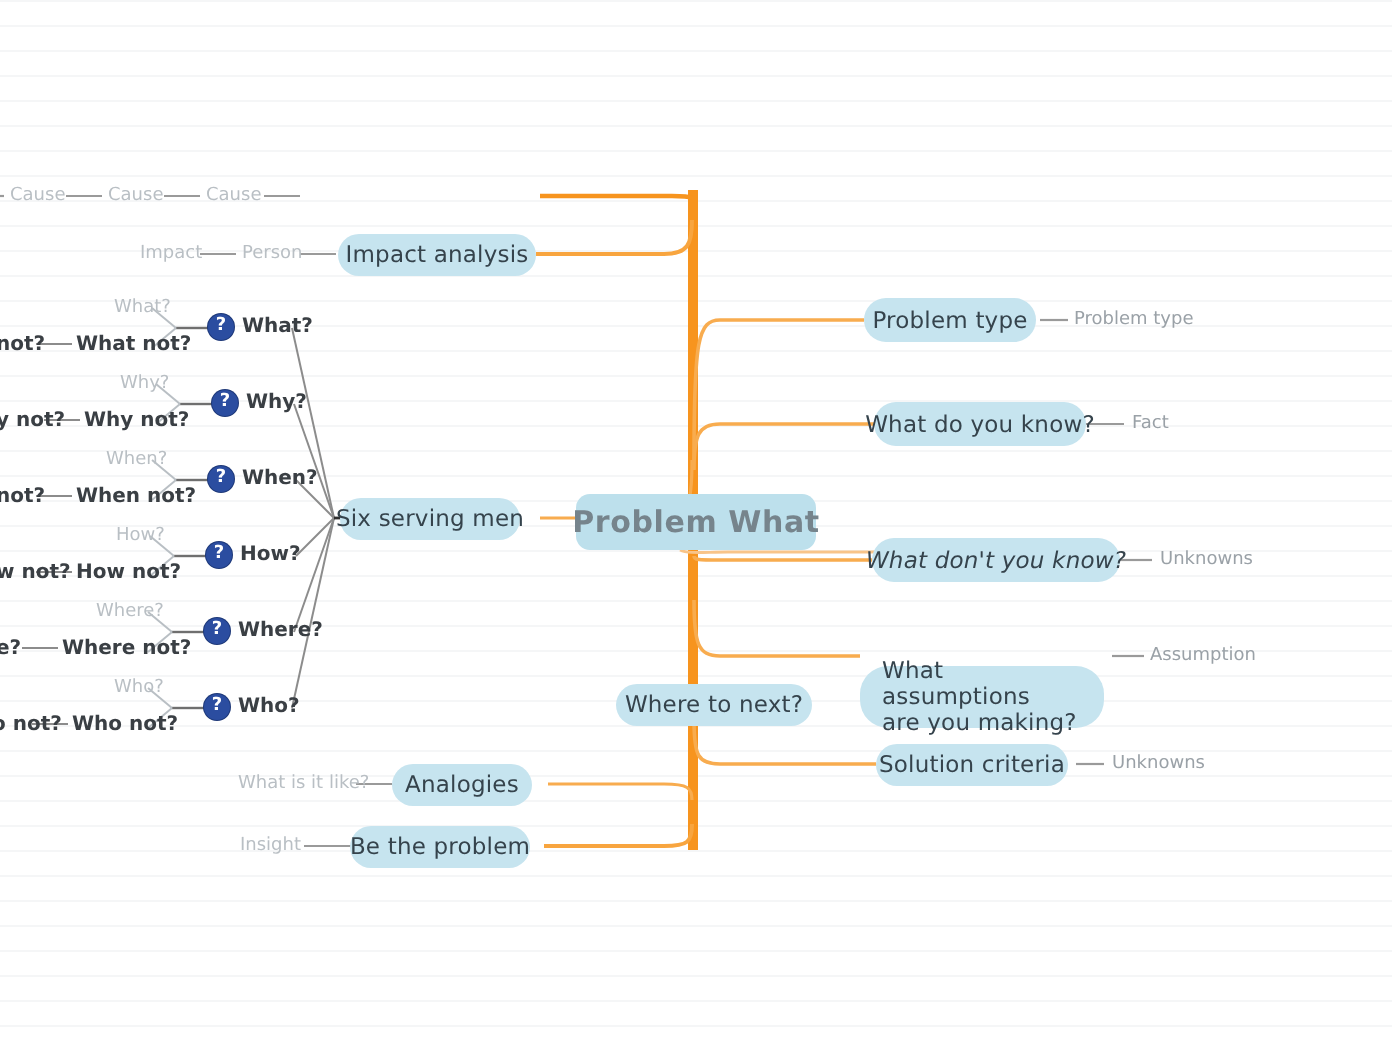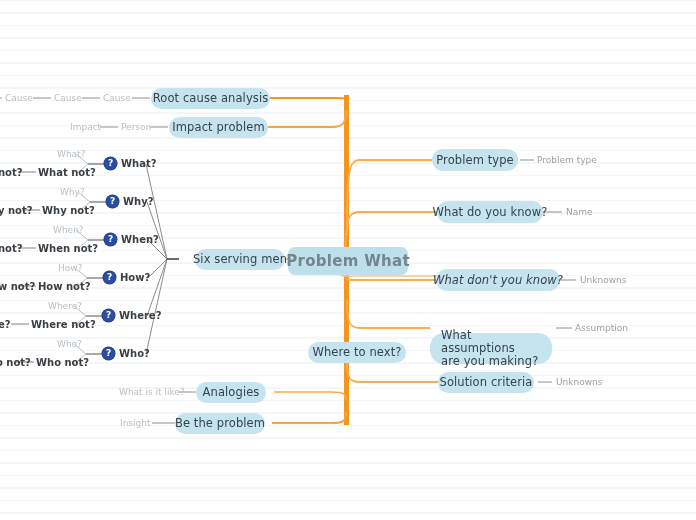--- a/index.html
+++ b/index.html
@@ -184,25 +184,24 @@
 
     <line x1="520" y1="160" x2="534" y2="160" stroke="#9a9a9a" stroke-width="1.1"></line>
     <line x1="543" y1="212" x2="562" y2="212" stroke="#9a9a9a" stroke-width="1.1"></line>
     <line x1="560" y1="280" x2="576" y2="280" stroke="#9a9a9a" stroke-width="1.1"></line>
     <line x1="556" y1="328" x2="572" y2="328" stroke="#9a9a9a" stroke-width="1.1"></line>
     <line x1="538" y1="382" x2="552" y2="382" stroke="#9a9a9a" stroke-width="1.1"></line>
   </svg>
 
   <div id="node-center" class="node" style="left:288px; top:247px; width:120px; height:28px;">Problem What</div>
 
-  <div class="node" style="left:151px; top:88px; width:119px; height:21px;">Root cause analysis</div>
-
-  <div class="node" style="left:169px; top:117px; width:99px; height:21px;">Impact problem</div>
-
-  <div class="node" style="left:170px; top:249px; width:90px; height:21px;margin-left:25px;">Six serving men</div>
+
+  <div class="node" style="left:169px; top:117px; width:99px; height:21px;">Impact analysis</div>
+
+  <div class="node" style="left:170px; top:249px; width:90px; height:21px;">Six serving men</div>
 
   <div class="node" style="left:196px; top:382px; width:70px; height:21px;">Analogies</div>
 
   <div class="node" style="left:175px; top:413px; width:90px; height:21px;">Be the problem</div>
 
   <div class="node" style="left:432px; top:149px; width:86px; height:22px;">Problem type</div>
 
   <div class="node" style="left:437px; top:201px; width:106px; height:22px;">What do you know?</div>
 
   <div class="node" style="left:436px; top:269px; width:124px; height:22px;font-style:italic;">What don't you know?</div>
@@ -212,21 +211,21 @@
       <span style="display:block;">What assumptions</span>
       <span style="display:block;">are you making?</span>
     </span>
   </div>
 
   <div class="node" style="left:438px; top:372px; width:96px; height:21px;">Solution criteria</div>
 
   <div class="node" style="left:308px; top:342px; width:98px; height:21px;">Where to next?</div>
 
   <div class="leaf mid" style="left:537px; top:155px;">Problem type</div>
-  <div class="leaf mid" style="left:566px; top:207px;">Name</div>
+  <div class="leaf mid" style="left:566px; top:207px;">Fact</div>
   <div class="leaf mid" style="left:580px; top:275px;">Unknowns</div>
   <div class="leaf mid" style="left:575px; top:323px;">Assumption</div>
   <div class="leaf mid" style="left:556px; top:377px;">Unknowns</div>
 
   <div class="leaf" style="left:103px; top:93px;">Cause</div>
   <div class="leaf" style="left:54px; top:93px;">Cause</div>
   <div class="leaf" style="left:5px; top:93px;">Cause</div>
 
   <div class="leaf" style="left:121px; top:122px;">Person</div>
   <div class="leaf" style="left:70px; top:122px;">Impact</div>

